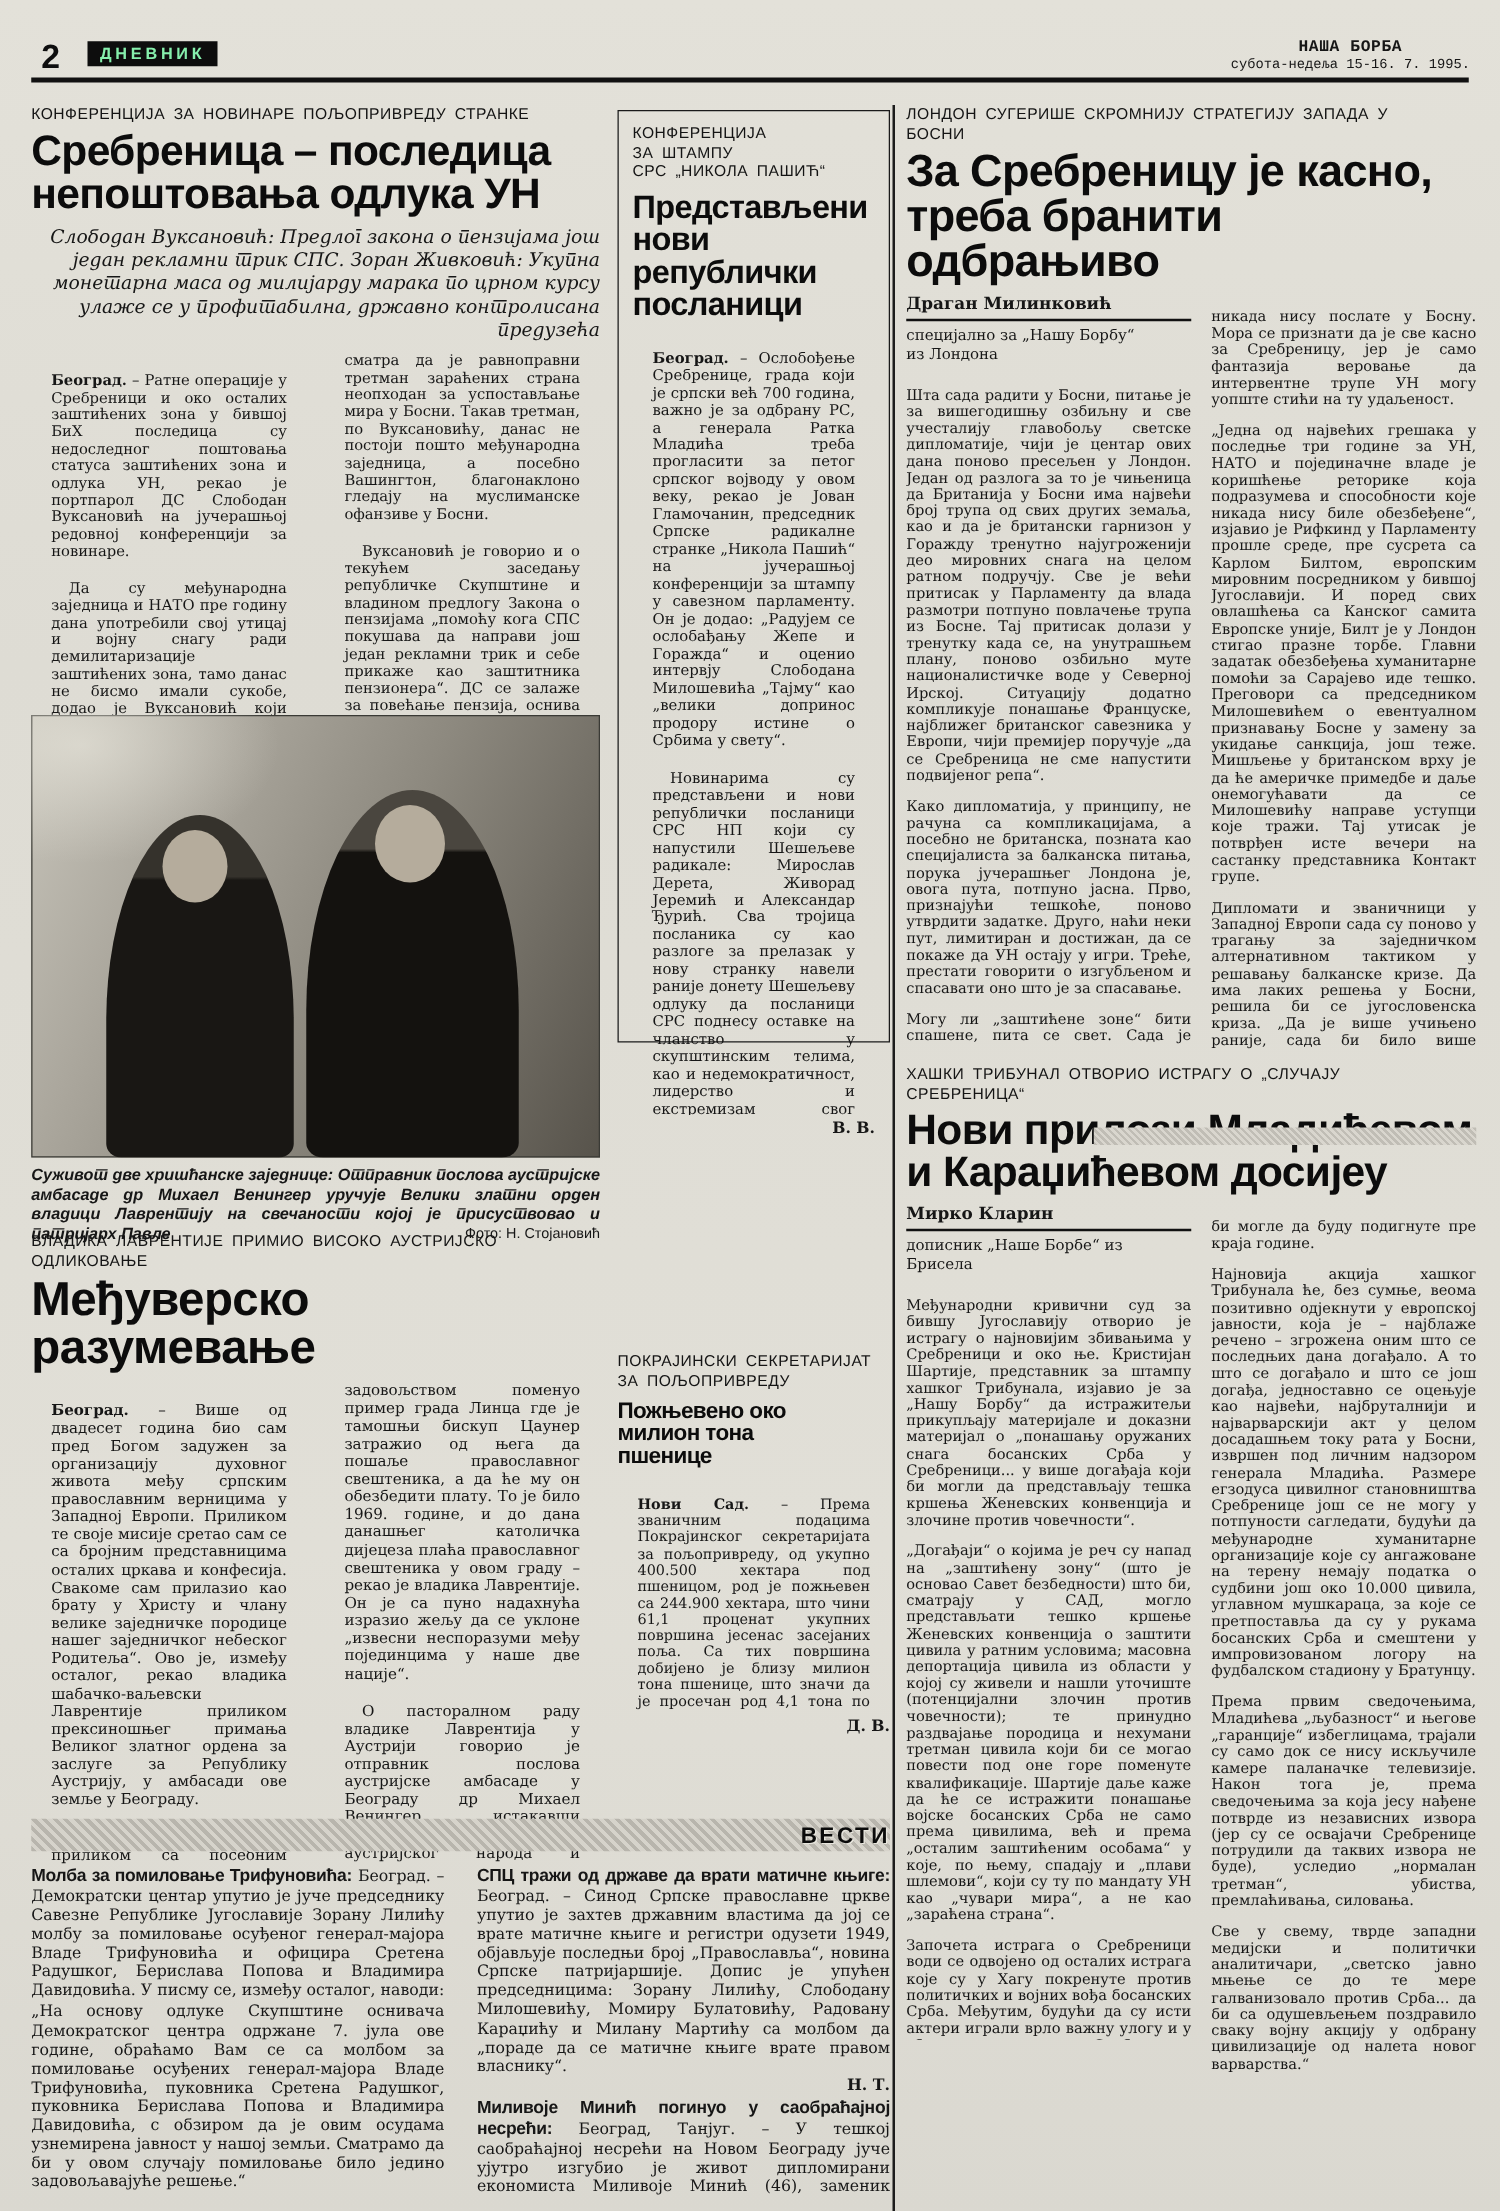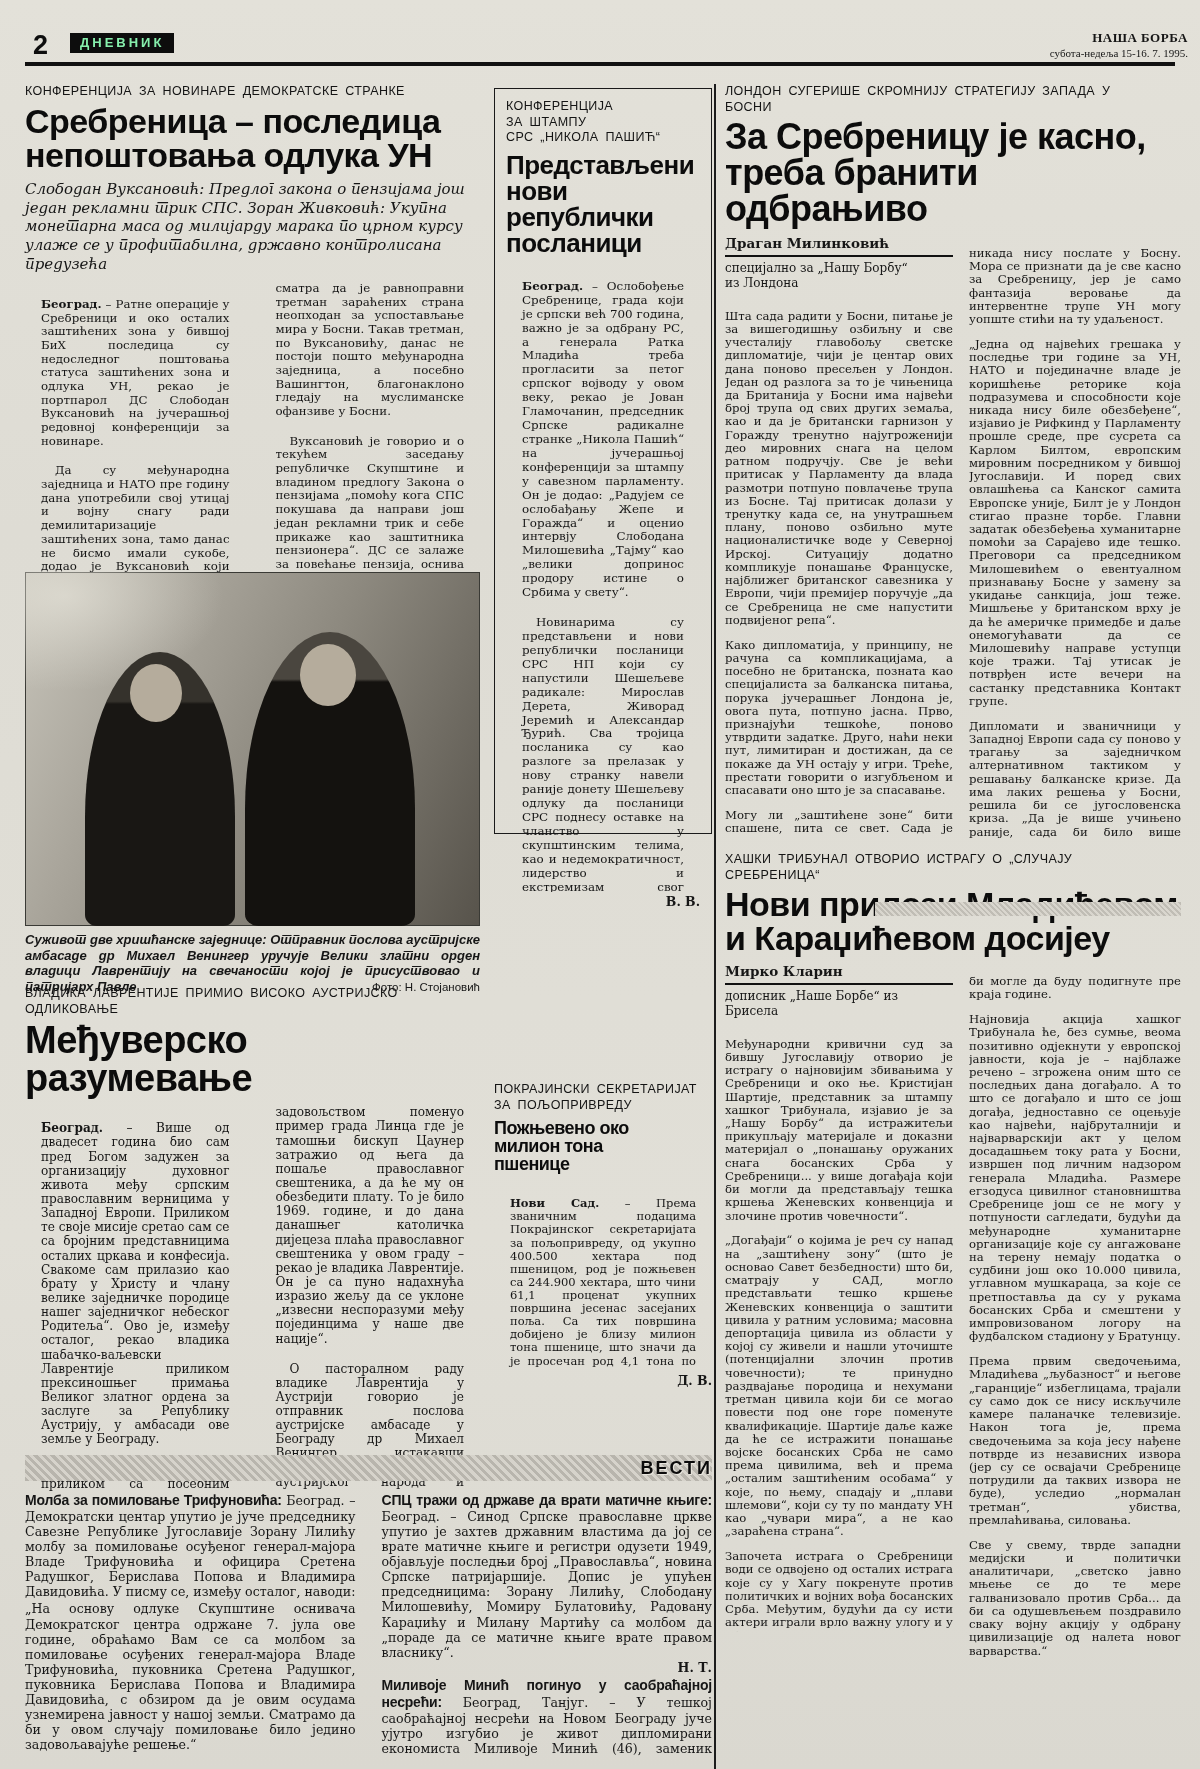--- a/index.html
+++ b/index.html
@@ -5,30 +5,30 @@
   html,body{margin:0;padding:0;}
   body{width:1200px;height:1769px;background:#dcdad2;font-family:"DejaVu Serif",serif;color:#161616;}
   #page{position:relative;width:1200px;height:1769px;overflow:hidden;
         background:linear-gradient(180deg,#e3e1d9 0%,#dedcd4 30%,#e1dfd7 70%,#dad8d0 100%);}
   
   .pagenum{position:absolute;left:33px;top:30px;font-family:"Liberation Sans",sans-serif;
            font-weight:900;font-size:27px;color:#0e0e0e;}
   .section-logo{position:absolute;left:70px;top:33px;background:#0d0d0d;color:#86efac;
            font-family:"Liberation Sans",sans-serif;font-weight:900;font-size:13px;
            letter-spacing:3px;padding:2px 10px 3px 10px;}
-  .mast-right{position:absolute;right:12px;top:30px;text-align:right;font-family:Liberation Serif, serif;}
+  .mast-right{position:absolute;right:24px;top:30px;text-align:center;font-family:Liberation Mono, monospace;}
   .paper-name{font-weight:900;font-size:13px;letter-spacing:.5px;}
   .paper-date{font-size:11px;margin-top:1px;}
   .head-rule{position:absolute;left:25px;right:25px;top:62px;height:4px;background:#111;}
   
   .kicker{font-family:"Liberation Sans",sans-serif;font-size:12.5px;letter-spacing:.4px;
           word-spacing:3px;color:#141414;white-space:pre-line;line-height:1.25;}
   .headline{font-family:"Liberation Sans",sans-serif;font-weight:900;color:#0c0c0c;
             white-space:pre-line;letter-spacing:-.5px;line-height:1.0;margin-top:4px;}
-  .subhead{font-style:italic;font-size:15px;line-height:1.26;margin-top:8px;text-align:left;}
+  .subhead{font-style:italic;font-size:15px;line-height:1.26;margin-top:8px;text-align:right;}
   .body{ text-align:justify;overflow:hidden;}
   .body p{margin:16px;text-indent:14px;}
   .body p.first{text-indent:0;}
   .dl{font-weight:bold;}
   .sig{text-align:right;font-weight:bold;font-size:12.5px;margin-top:2px;white-space:pre-line;}
   .cols2{column-count:2;column-gap:14px;}
   
   .byline-name{font-weight:bold;font-size:13.5px;border-bottom:2px solid #111;padding-bottom:4px;}
   .byline-note{font-size:12px;margin-top:4px;white-space:pre-line;line-height:1.2;}
   
@@ -96,21 +96,21 @@
 
   <div class="pagenum">2</div>
   <div class="section-logo">ДНЕВНИК</div>
   <div class="mast-right">
     <div class="paper-name">НАША БОРБА</div>
     <div class="paper-date">субота-недеља 15-16. 7. 1995.</div>
   </div>
   <div class="head-rule"></div>
 
   <section id="art1">
-    <div class="kicker">КОНФЕРЕНЦИЈА ЗА НОВИНАРЕ ДЕМОКРАТСКЕ СТРАНКЕ</div>
+    <div class="kicker">КОНФЕРЕНЦИЈА ЗА НОВИНАРЕ ПОЉОПРИВРЕДУ СТРАНКЕ</div>
     <h1 class="headline" style="margin:4px 0 0 0">Сребреница – последица
 непоштовања одлука УН</h1>
     <div class="subhead">Слободан Вуксановић: Предлог закона о пензијама још један рекламни трик СПС. Зоран Живковић: Укупна монетарна маса од милијарду марака по црном курсу улаже се у профитабилна, државно контролисана предузећа</div>
     <div class="body cols2">
       <p class="first"><b class="dl">Београд.</b><span> – Ратне операције у Сребреници и око осталих заштићених зона у бившој БиХ последица су недоследног поштовања статуса заштићених зона и одлука УН, рекао је портпарол ДС Слободан Вуксановић на јучерашњој редовној конференцији за новинаре.</span></p>
       <p>Да су међународна заједница и НАТО пре годину дана употребили свој утицај и војну снагу ради демилитаризације заштићених зона, тамо данас не бисмо имали сукобе, додао је Вуксановић који сматра да је равноправни третман зараћених страна неопходан за успостављање мира у Босни. Такав третман, по Вуксановићу, данас не постоји пошто међународна заједница, а посебно Вашингтон, благонаклоно гледају на муслиманске офанзиве у Босни.</p>
       <p>Вуксановић је говорио и о текућем заседању републичке Скупштине и владином предлогу Закона о пензијама „помоћу кога СПС покушава да направи још један рекламни трик и себе прикаже као заштитника пензионера“. ДС се залаже за повећање пензија, оснива Клуб пензионера ДС, а „има и јасан план за трајно решавање пензионерског проблема“ уступањем дела државне имовине пензионом фонду.</p>
       <p>Новинарима се обратио и Зоран Живковић, потпредседник ДС, који је говорио о економској ситуацији „која је у нашој држави увек везана са политиком“. Код нас постоје црно тржиште, сива, али и црвена економија, рекао је Живковић и констатовао да укупна монетарна маса која се налази у платном промету није мала и износи милијарду марака по црном курсу. Међутим, овај новац се, према Живковићевом мишљењу, улаже у профитабилна, државно контролисана предузећа.</p>
     </div>
     <div class="sig">С. Бишевац</div>

